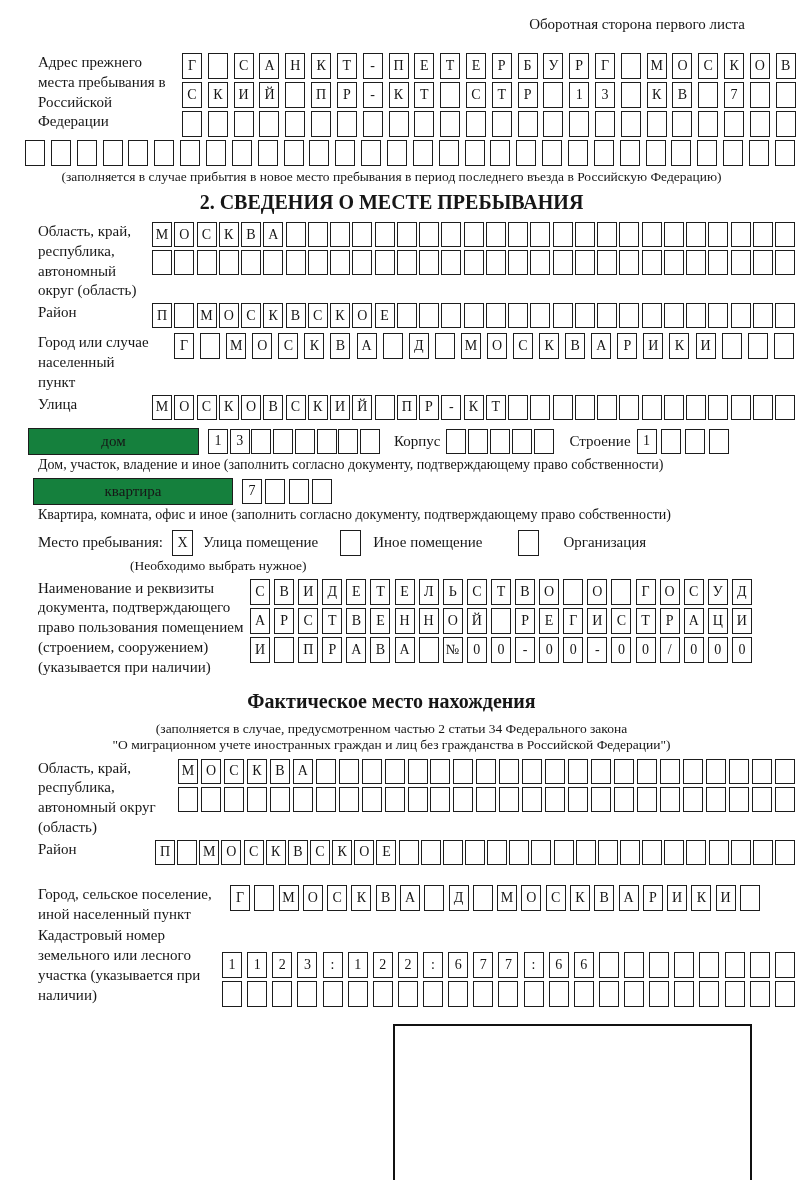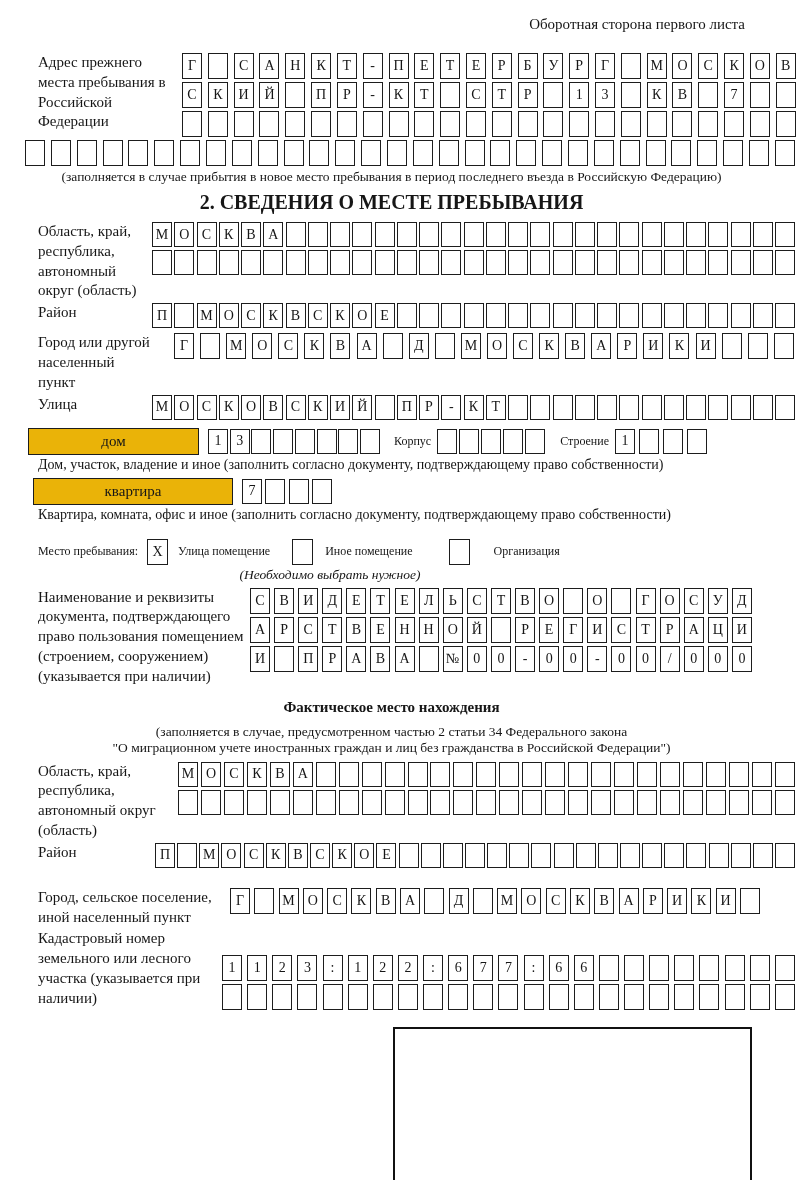--- a/index.html
+++ b/index.html
@@ -37,32 +37,32 @@
   .lab162 { width: 162px; } .lab132 { width: 132px; }
   .lab230 { width: 230px; } .lab158 { width: 158px; }
   .lab135 { width: 135px; } .lab210 { width: 210px; }
   .lab202 { width: 202px; }
 
   .caption { font-size: 13.5px; }
   .caption.center { text-align: center; }
   .cap-left { font-size: 14px; padding-left: 18px; margin: 1px 0 4px 0; }
 
   .sec-title { text-align: center; font-weight: bold; font-size: 20px; margin: 6px 0 8px 0; }
-  .sub-title { text-align: center; font-weight: bold; font-size: 15px; margin: 12px 0 8px 0; }
+  .sub-title { text-align: center; font-weight: bold; font-size: 20px; margin: 12px 0 8px 0; }
 
   .widebox {
     height: 27px; border: 1.8px solid #1d1d1d; flex: none;
     display: inline-flex; align-items: center; justify-content: center;
-    font-size: 15px; background: #eab308;
+    font-size: 15px; background: #15803d;
   }
   .house-row, .apt-row { display: flex; align-items: center; margin: 5px 0 2px 0; }
-  .inline-label { font-size: 12px; flex: none; }
+  .inline-label { font-size: 15px; flex: none; }
   .cgroup { display: flex; justify-content: space-between; flex: none; }
 
-  .stay-row { display: flex; align-items: center; padding-left: 18px; margin-top: 16px; }
+  .stay-row { display: flex; align-items: center; padding-left: 18px; margin-top: 7px; }
   .stay-row .cell { width: 21px; height: 26px; }
 
   .stamp-box { width: 359px; height: 174px; border: 2px solid #111; margin-left: 373px; background:#fff; }
   .stamp-caption { width: 430px; margin-left: 338px; text-align: center; font-size: 14px; line-height: 1.38; margin-top: 7px; }
 </style>
 </head>
 <body>
 
 <div class="page">
 
@@ -284,21 +284,21 @@
         <span class="cell"></span>
         <span class="cell"></span>
         <span class="cell"></span>
         <span class="cell"></span>
         <span class="cell"></span>
         <span class="cell"></span>
       </div>
   </div>
 
   <div class="field" style="margin-top:2px">
-    <div class="flabel lab132">Город или другой населенный пункт</div>
+    <div class="flabel lab132">Город или случае населенный пункт</div>
     <div class="crow w620 b1">
         <span class="cell">Г</span>
         <span class="cell"></span>
         <span class="cell">М</span>
         <span class="cell">О</span>
         <span class="cell">С</span>
         <span class="cell">К</span>
         <span class="cell">В</span>
         <span class="cell">А</span>
         <span class="cell"></span>
@@ -398,21 +398,21 @@
 
   <div class="stay-row">
     <span class="inline-label">Место пребывания:</span>
     <span class="cell" style="margin-left:9px;">X</span>
     <span class="inline-label" style="margin-left:10px;">Улица помещение</span>
     <span class="cell" style="margin-left:22px;"></span>
     <span class="inline-label" style="margin-left:12px;">Иное помещение</span>
     <span class="cell" style="margin-left:36px;"></span>
     <span class="inline-label" style="margin-left:24px;">Организация</span>
   </div>
-  <div class="caption" style="width:400px; margin-left:110px; text-align:center; margin-top:2px;font-style:italic;">(Необходимо выбрать нужное)</div>
+  <div class="caption" style="width:400px; margin-left:110px; text-align:left; margin-top:2px;">(Необходимо выбрать нужное)</div>
 
   <div class="field b1" style="margin-top:5px;">
     <div class="flabel lab230">Наименование и реквизиты документа, подтверждающего право пользования помещением (строением, сооружением) (указывается при наличии)</div>
     <div>
       <div class="crow w502">
           <span class="cell">С</span>
           <span class="cell">В</span>
           <span class="cell">И</span>
           <span class="cell">Д</span>
           <span class="cell">Е</span>

